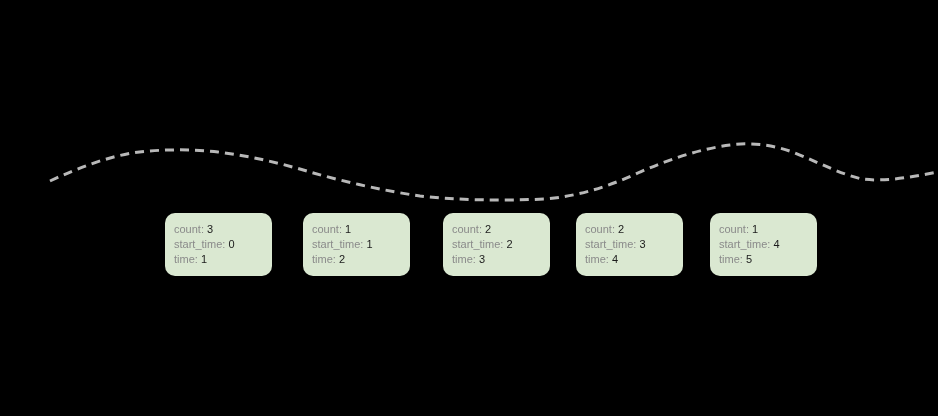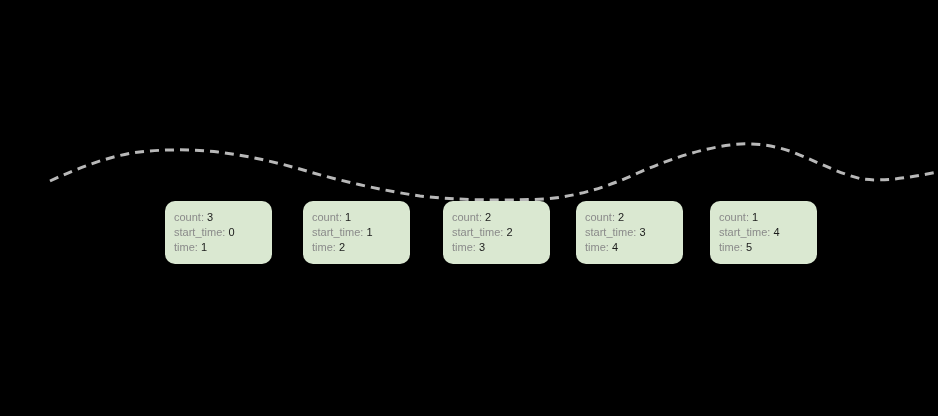--- a/index.html
+++ b/index.html
@@ -31,20 +31,21 @@
     height: 416px;
   }
   .node-box {
     position: absolute;
     box-sizing: border-box;
     background: #dae8d1;
     border-radius: 10px;
     width: 107px;
     height: 63px;
     padding: 9px 0 0 9px;
+    margin-top: 12px;
   }
   .node-line {
     font-size: 11px;
     line-height: 15px;
     white-space: nowrap;
     color: #8a8a8a;
   }
   .node-key {
     color: #8a8a8a;
   }

